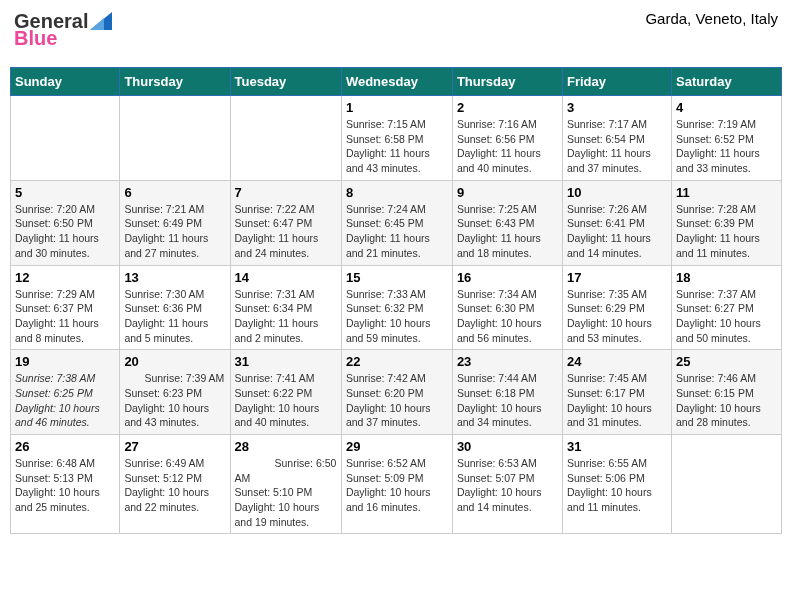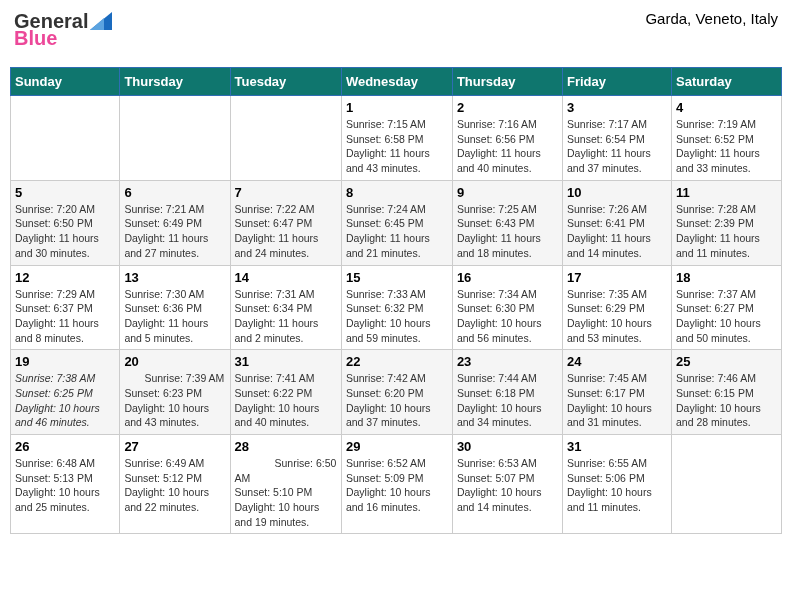--- a/index.html
+++ b/index.html
@@ -149,21 +149,21 @@
         <td><span class="day-number">8</span><span class="day-info" style="white-space: pre-line;">Sunrise: 7:24 AM
 Sunset: 6:45 PM
 Daylight: 11 hours and 21 minutes.</span></td>
         <td><span class="day-number">9</span><span class="day-info" style="white-space: pre-line;">Sunrise: 7:25 AM
 Sunset: 6:43 PM
 Daylight: 11 hours and 18 minutes.</span></td>
         <td><span class="day-number">10</span><span class="day-info" style="white-space: pre-line;">Sunrise: 7:26 AM
 Sunset: 6:41 PM
 Daylight: 11 hours and 14 minutes.</span></td>
         <td><span class="day-number">11</span><span class="day-info" style="white-space: pre-line;">Sunrise: 7:28 AM
-Sunset: 2:39 PM
+Sunset: 6:39 PM
 Daylight: 11 hours and 11 minutes.</span></td>
       </tr>
       <tr>
         <td><span class="day-number">12</span><span class="day-info" style="white-space: pre-line;">Sunrise: 7:29 AM
 Sunset: 6:37 PM
 Daylight: 11 hours and 8 minutes.</span></td>
         <td><span class="day-number">13</span><span class="day-info" style="white-space: pre-line;">Sunrise: 7:30 AM
 Sunset: 6:36 PM
 Daylight: 11 hours and 5 minutes.</span></td>
         <td><span class="day-number">14</span><span class="day-info" style="white-space: pre-line;">Sunrise: 7:31 AM

